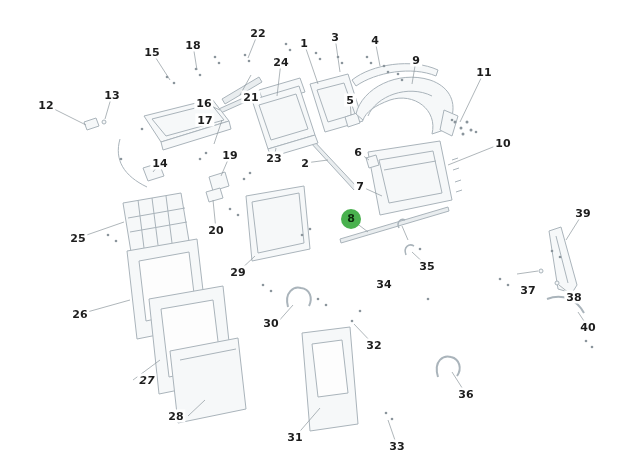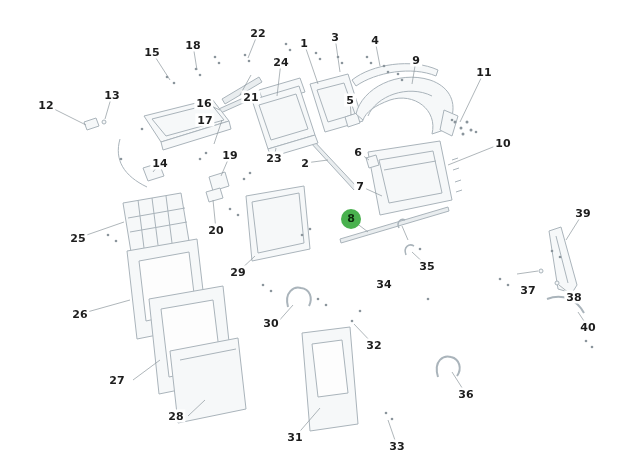--- a/index.html
+++ b/index.html
@@ -267,19 +267,19 @@
       <div class="callout" style="left: 238px; top: 272px;">29</div>
       <div class="callout" style="left: 384px; top: 240px; margin-top: 44px;">34</div>
       <div class="callout" style="left: 427px; top: 266px;">35</div>
       <div class="callout" style="left: 583px; top: 213px;">39</div>
       <div class="callout" style="left: 517px; top: 290px; margin-left: 11px;">37</div>
       <div class="callout" style="left: 574px; top: 297px;">38</div>
       <div class="callout" style="left: 80px; top: 314px;">26</div>
       <div class="callout" style="left: 271px; top: 323px;">30</div>
       <div class="callout" style="left: 374px; top: 345px;">32</div>
       <div class="callout" style="left: 588px; top: 327px;">40</div>
-      <div class="callout" style="left: 117px; top: 380px;">27</div>
+      <div class="callout" style="left: 147px; top: 380px; font-style: italic;">27</div>
       <div class="callout" style="left: 466px; top: 394px;">36</div>
       <div class="callout" style="left: 176px; top: 416px;">28</div>
       <div class="callout" style="left: 295px; top: 437px;">31</div>
       <div class="callout" style="left: 397px; top: 446px;">33</div>
     </div>
 </div>
 
 </body></html>

